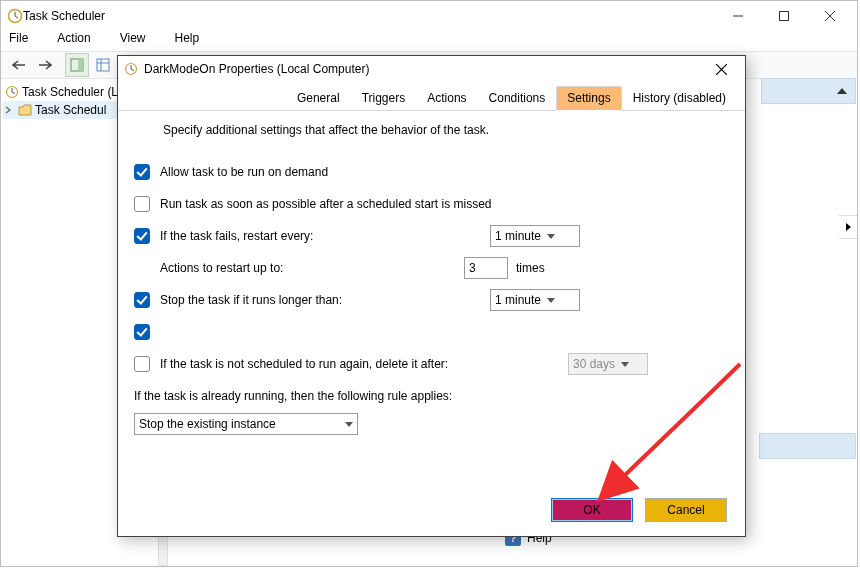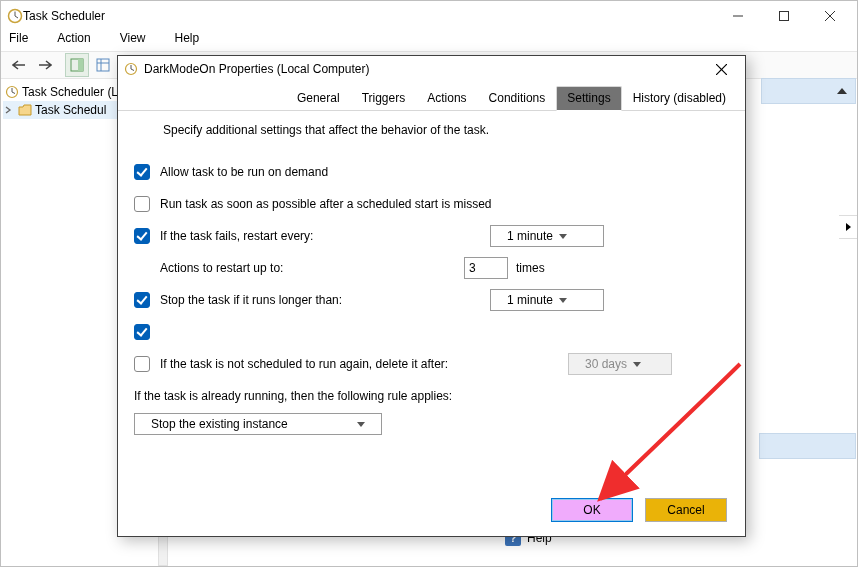--- a/index.html
+++ b/index.html
@@ -30,35 +30,35 @@
   .help-row{position:absolute;bottom:20px;left:504px;display:flex;align-items:center;gap:6px;}
   .help-row .qicon{width:16px;height:16px;background:#3b73b9;color:#fff;display:flex;align-items:center;justify-content:center;font-size:11px;font-weight:bold;border-radius:2px;}
   .splitter{position:absolute;bottom:0;left:157px;width:8px;height:28px;background:#f1f1f1;border:1px solid #e0e0e0;}
   
   .dialog{position:absolute;left:116px;top:54px;width:627px;height:480px;border:1px solid #404040;background:#fff;box-shadow:4px 4px 14px rgba(0,0,0,.25);}
   .dlg-title{height:26px;display:flex;align-items:center;padding:0 4px 0 6px;}
   .dlg-title .spacer{flex:1;}
   .dlg-close{width:40px;height:24px;display:flex;align-items:center;justify-content:center;}
   .tabstrip{display:flex;position:relative;padding:4px 8px 0 14px;gap:0;border-bottom:1px solid #d7d7d7;justify-content:flex-end;}
   .tab{padding:4px 10px 5px;border:1px solid transparent;border-bottom:none;color:#000;}
-  .tab.active{border:1px solid #d7d7d7;border-bottom:1px solid #fff;margin-bottom:-1px;background:#737373;border-radius:2px 2px 0 0;}
+  .tab.active{border:1px solid #d7d7d7;border-bottom:1px solid #fff;margin-bottom:-1px;background:#fdba74;border-radius:2px 2px 0 0;}
   .dlg-body{padding:12px 16px 10px 16px;font-size:12px;}
   .row{display:flex;align-items:center;gap:10px;margin:8px 0;min-height:22px;}
   .row.option{margin:10px 0;}
   .chk{appearance:none;width:16px;height:16px;border:1px solid #888;border-radius:3px;position:relative;margin:0;flex:none;}
   .chk:checked{background:#005fb8;border-color:#005fb8;}
   .chk:checked::after{content:"";position:absolute;left:4px;top:1px;width:4px;height:8px;border:solid #fff;border-width:0 2px 2px 0;transform:rotate(40deg);}
   .label-cell{flex:0 0 320px;}
   .val-cell{display:flex;align-items:center;gap:8px;}
-  .dd{border:1px solid #9a9a9a;height:20px;background:#fff;display:flex;align-items:center;padding:0 16px;font-size:12px;}
+  .dd{border:1px solid #9a9a9a;height:20px;background:#fff;display:flex;align-items:center;padding:0 4px;font-size:12px;}
   .dd .caret-d{margin-left:6px;border-left:4px solid transparent;border-right:4px solid transparent;border-top:5px solid #555;}
   .txt{border:1px solid #9a9a9a;height:20px;background:#fff;padding:0 4px;font-size:12px;}
   .dd.disabled, .txt.disabled{background:#f1f1f1;color:#8a8a8a;border-color:#c7c7c7;}
   .btn{height:22px;min-width:80px;border:1px solid #adadad;background:#eab308;display:flex;align-items:center;justify-content:center;font-size:12px;}
-  .btn.primary{border-color:#0078d4;background:#f0abfc;color:#000;box-shadow:inset 0 0 0 1px #99c9ef;}
+  .btn.primary{border-color:#0078d4;background:#be185d;color:#000;box-shadow:inset 0 0 0 1px #99c9ef;}
   .btnbar{position:absolute;bottom:14px;right:18px;display:flex;gap:12px;}
   .arrow{position:absolute;left:534px;top:358px;pointer-events:none;}
   .clock-icon{display:inline-block;}
   svg{display:block;}
 </style>
 </head>
 <body>
 
 <div class="main-window">
 

